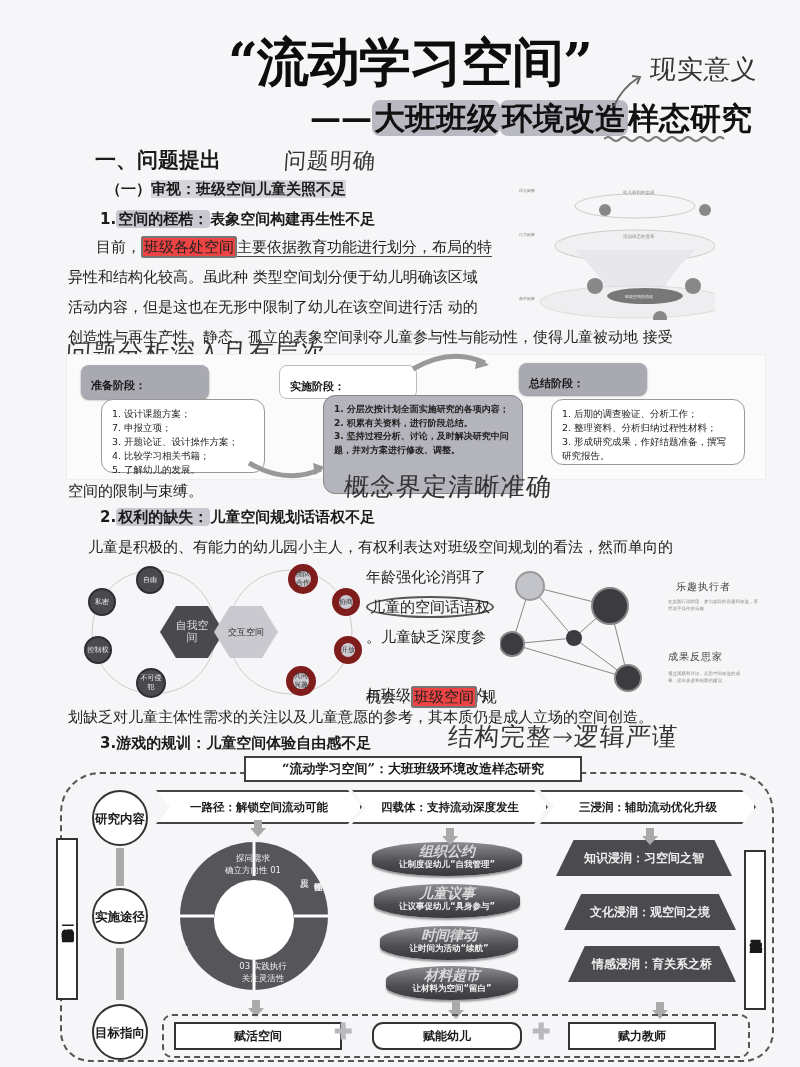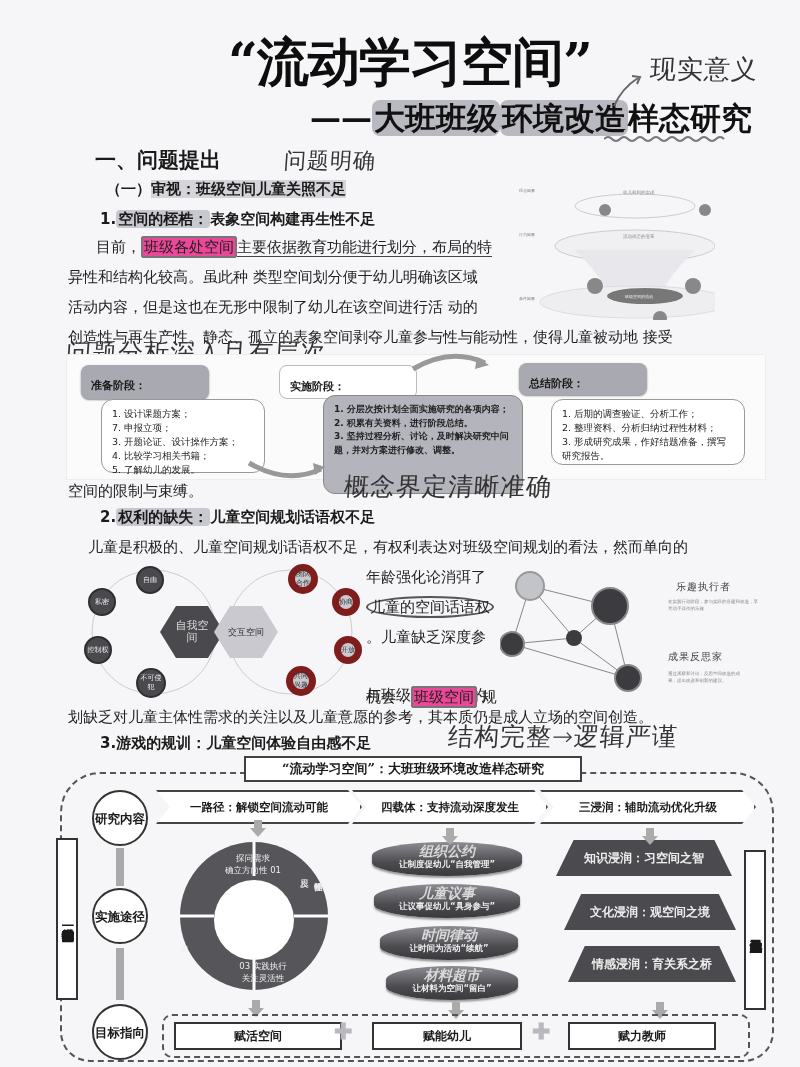--- a/index.html
+++ b/index.html
@@ -16,21 +16,21 @@
   .squiggle { left: 604px; top: 135px; width: 124px; height: 8px; }
   .anno-real { left: 650px; top: 52px; font-size: 26px; }
   .h1 { left: 95px; top: 146px; font-size: 21px; font-family: "DejaVu Sans", sans-serif; font-weight: 600; }
   .anno-q { left: 284px; top: 146px; font-size: 22px; }
   .h2 { left: 106px; top: 180px; font-size: 15px; font-weight: 700; font-family: "DejaVu Sans", sans-serif; }
   .h2 .hl { background: #d4d4da; }
   .h3 { left: 100px; top: 210px; font-size: 15px; font-weight: 700; font-family: "DejaVu Sans", sans-serif; }
   .h3 .hl { background: #c8c8d0; border-radius: 4px; padding: 0 2px; }
   .para { font-size: 15px; line-height: 30px; color: #222; }
   .para .u { border-bottom: 1px solid #444; }
-  .para .box { border: 2px solid #777; border-radius: 3px; background: #ec4899; padding: 0 1px; }
+  .para .box { border: 2px solid #777; border-radius: 3px; background: #ef4444; padding: 0 1px; }
   .para .circ { border: 2px solid #555; border-radius: 50%; padding: 0 2px; }
 
   
   .funnel { left: 515px; top: 180px; width: 200px; height: 140px; }
 
   
   .stage-wrap { left: 66px; top: 354px; width: 700px; height: 126px; background: #fbfbfc; border: 1px solid #eee; }
   .stage-head { position: absolute; font-size: 11px; font-weight: 800; font-family: "DejaVu Sans", sans-serif; padding: 13px 10px; border-radius: 8px; }
   .stage-head.dark { background: #a9a9b2; box-shadow: 0 1px 2px #888; }
   .stage-head.light { background: #fff; border: 1px solid #bbb; }
@@ -133,21 +133,21 @@
     </svg>
   <svg style="position:absolute;left:180px;top:104px;width:80px;height:22px" viewBox="0 0 80 22">
       <path d="M2 4 Q40 26 74 10" stroke="#999" stroke-width="5" fill="none"></path>
       <path d="M66 4 L78 8 L68 16" fill="#999"></path>
     </svg>
 </div>
 <div class="abs para" style="left:68px;top:476px;">空间的限制与束缚。</div>
 <div class="abs hand anno-concept">概念界定清晰准确</div>
 
 <div class="abs h3" style="top:508px;"><span>2.</span><span class="hl">权利的缺失：</span><span>儿童空间规划话语权不足</span></div>
-<div class="abs para" style="left:88px;top:532px;">儿童是积极的、儿童空间规划话语权不足，有权利表达对班级空间规划的看法，然而单向的</div>
+<div class="abs para" style="left:88px;top:532px;">儿童是积极的、有能力的幼儿园小主人，有权利表达对班级空间规划的看法，然而单向的</div>
 
 <div class="abs" style="left:64px;top:562px;width:310px;height:140px;">
   <svg style="position:absolute;left:0;top:0;width:310px;height:140px" viewBox="0 0 310 140">
     <circle cx="90" cy="70" r="62" fill="none" stroke="#ccc"></circle>
     <circle cx="226" cy="70" r="62" fill="none" stroke="#ccc"></circle>
     <polygon points="112,44 144,44 160,70 144,96 112,96 96,70" fill="#4a4a4e"></polygon>
     <polygon points="166,44 198,44 214,70 198,96 166,96 150,70" fill="#c9c9cf"></polygon>
   </svg>
   <div class="node" style="left:109px;top:56px;width:38px;height:28px;color:#ddd;font-size:11px;line-height:12px;">自我空间</div>
   <div class="node" style="left:163px;top:56px;width:38px;height:28px;color:#333;font-size:9px;line-height:12px;">交互空间</div>
@@ -245,18 +245,18 @@
 <div class="down-arrow" style="left:250px;top:828px;"></div>
 <div class="down-arrow" style="left:442px;top:836px;"></div>
 <div class="down-arrow" style="left:642px;top:836px;"></div>
 <div class="down-arrow" style="left:248px;top:1008px;"></div>
 <div class="down-arrow" style="left:448px;top:1010px;"></div>
 <div class="down-arrow" style="left:652px;top:1010px;"></div>
 
 <div class="abs" style="left:162px;top:1014px;width:588px;height:44px;border:2px dashed #555;border-radius:10px;"></div>
 <div class="goal-box" style="left:174px;top:1022px;width:168px;">赋活空间</div>
 <div class="plus" style="left:334px;top:1018px;">✚</div>
-<div class="goal-box" style="left:372px;top:1022px;width:150px;">赋能幼儿</div>
+<div class="goal-box" style="left:372px;top:1022px;width:150px;border-radius:11px;">赋能幼儿</div>
 <div class="plus" style="left:532px;top:1018px;">✚</div>
 <div class="goal-box" style="left:568px;top:1022px;width:148px;">赋力教师</div>
 
 <div class="vbox" style="left:56px;top:838px;height:162px;">把空间看作一种生动的力量</div>
 <div class="vbox" style="left:744px;top:850px;height:160px;">让幼儿成为自己学习的主人</div>
 
 </body></html>

